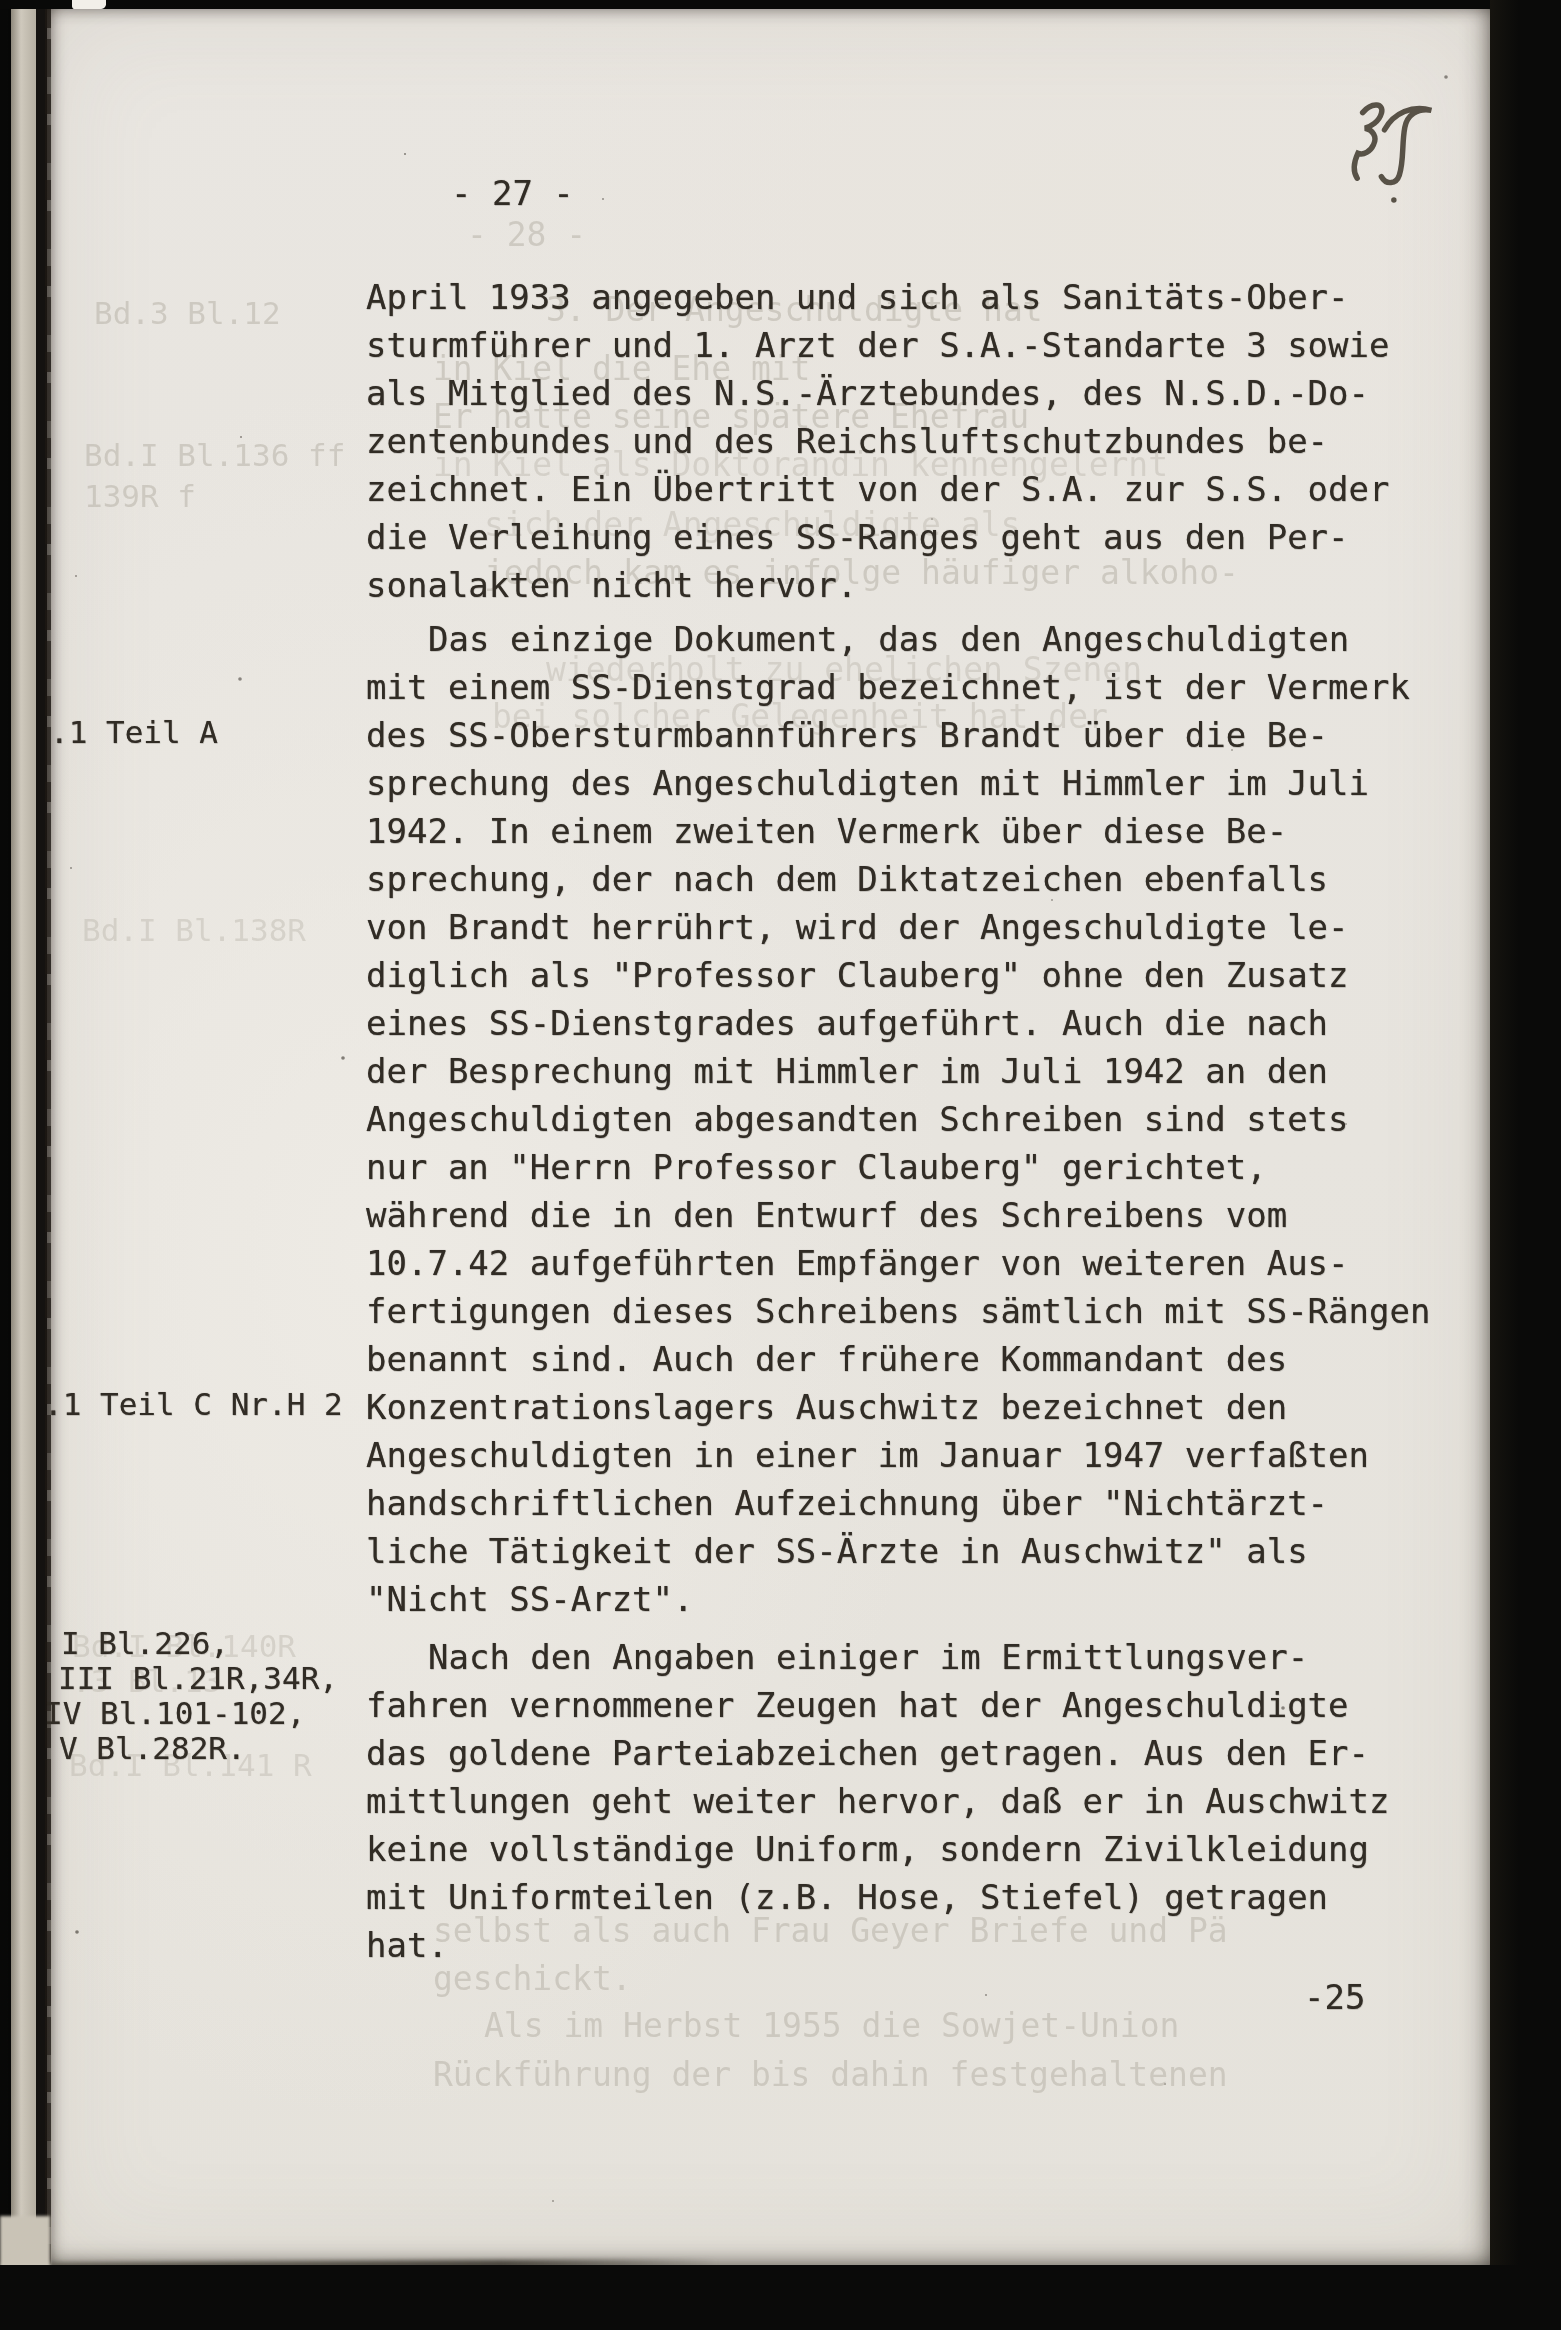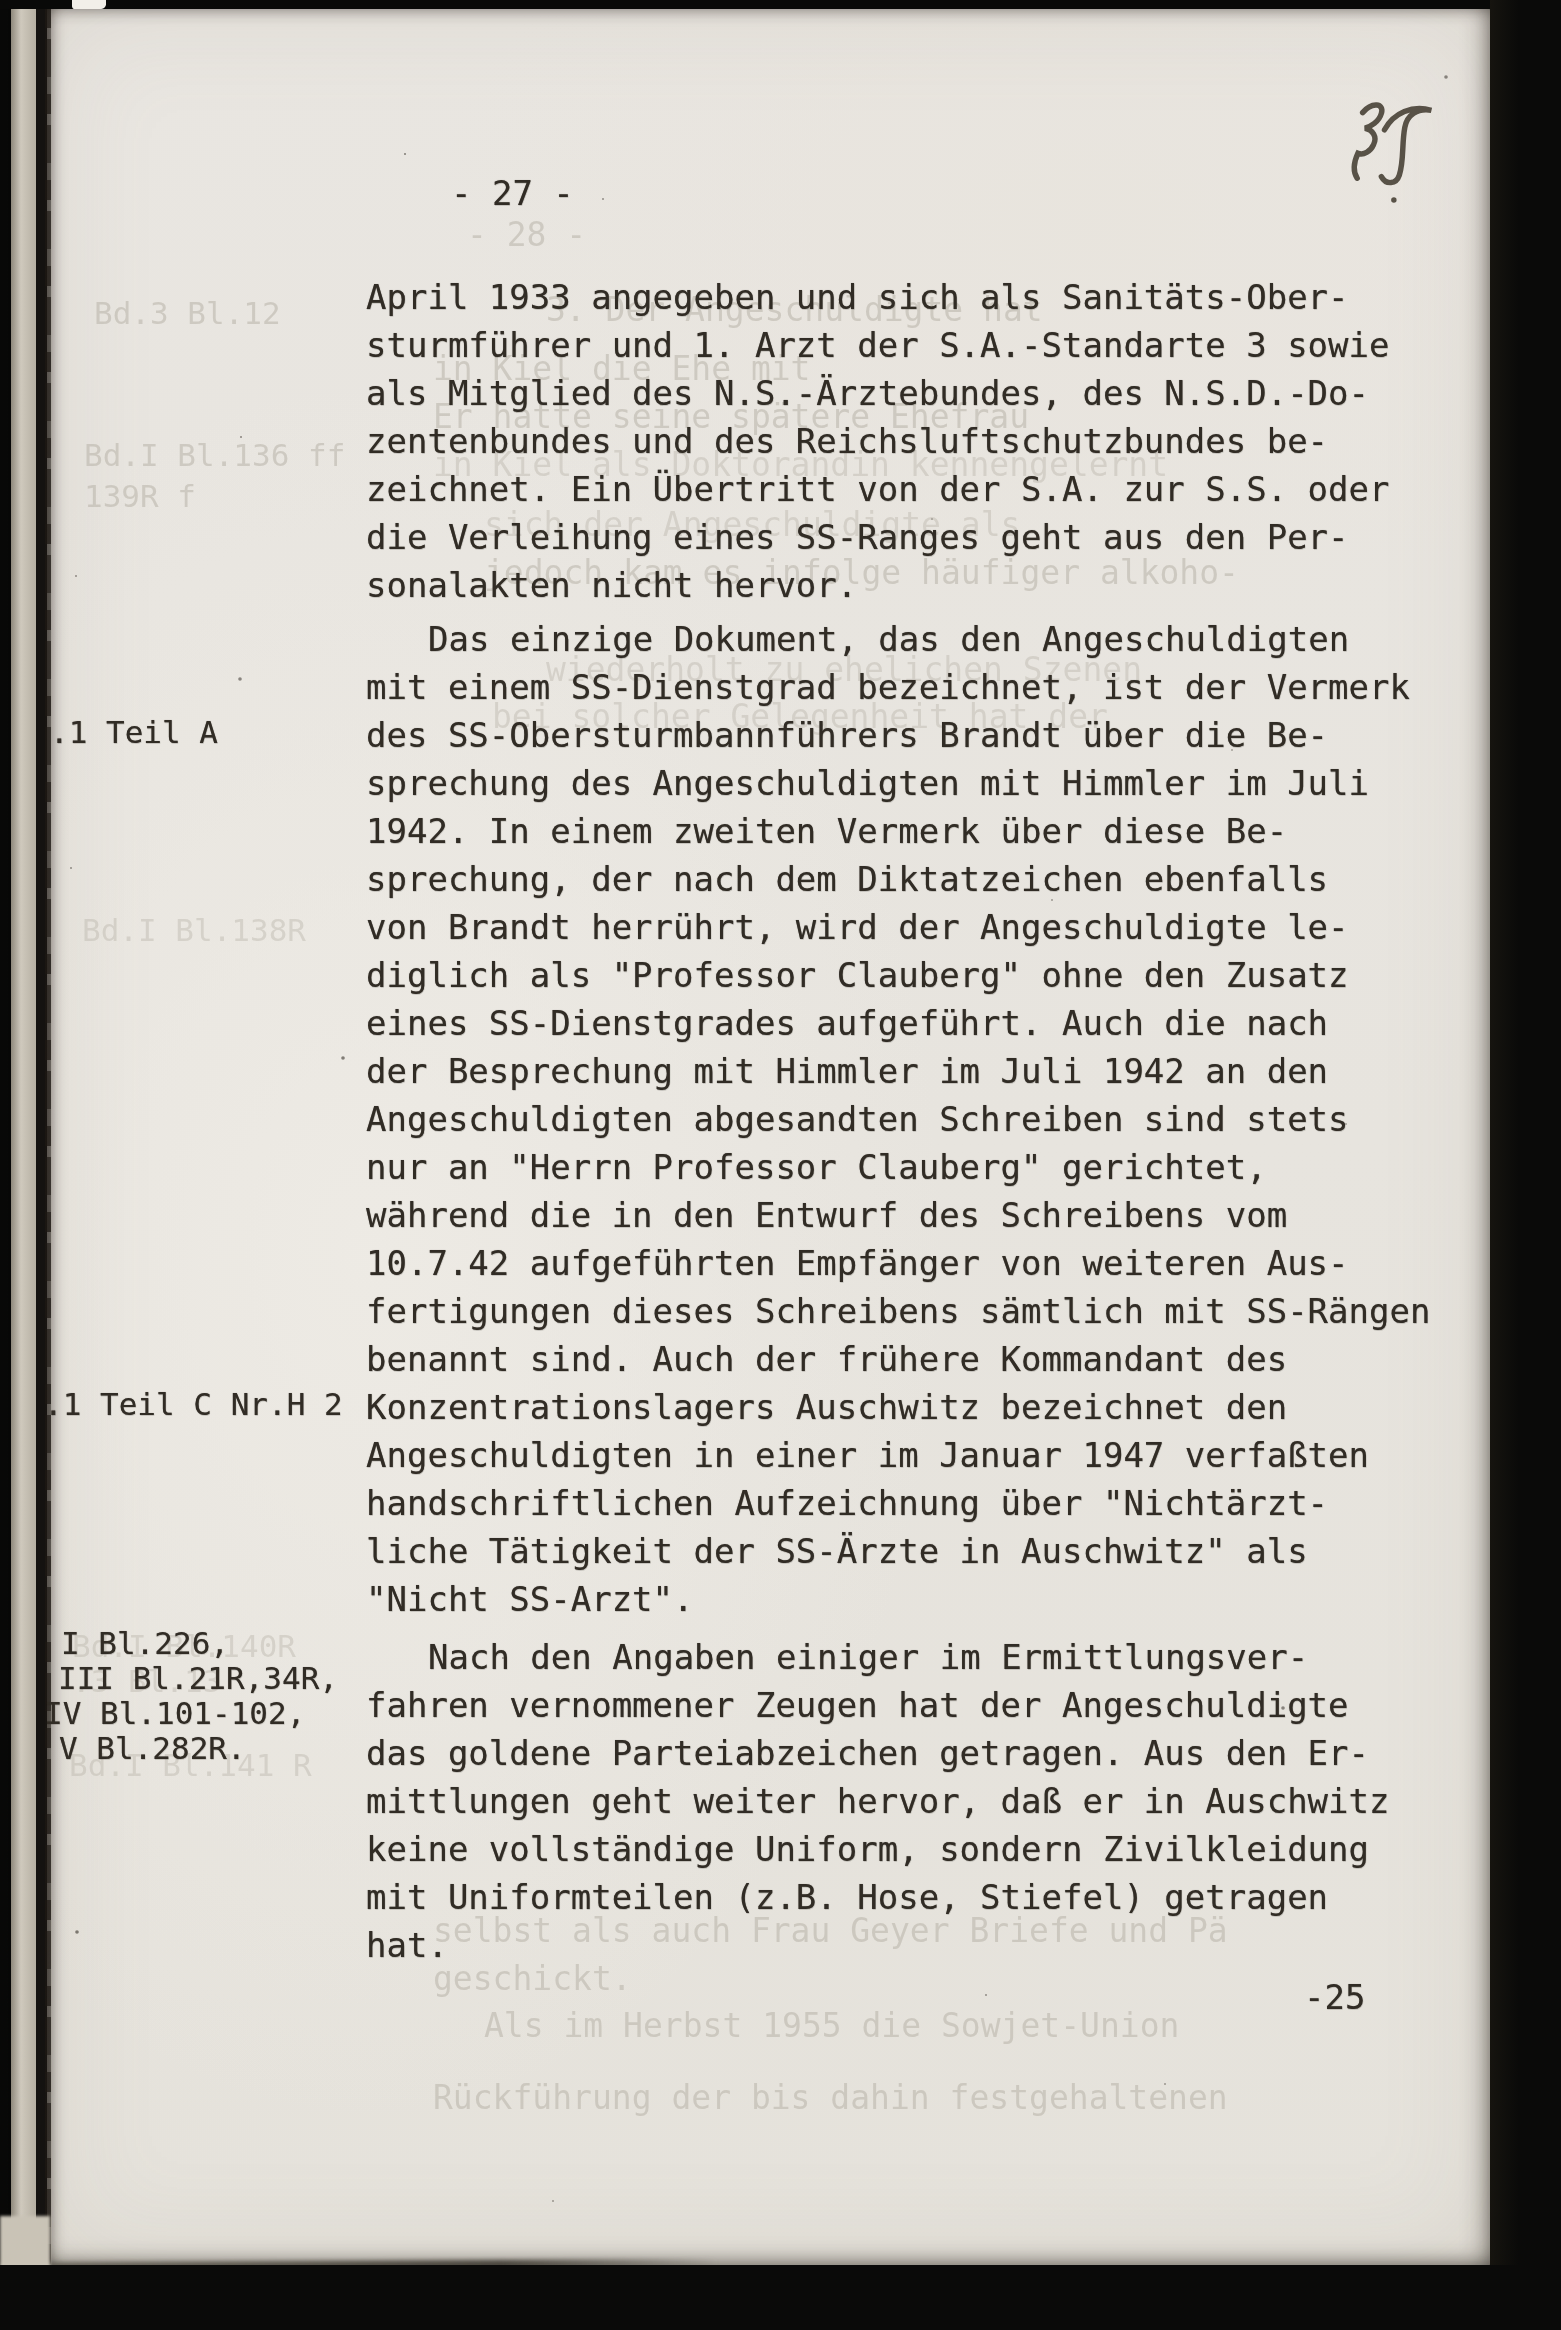--- a/index.html
+++ b/index.html
@@ -76,21 +76,21 @@
   <div class="ghost" style="left:433px;top:349px;">in Kiel die Ehe mit</div>
   <div class="ghost" style="left:433px;top:397px;">Er hatte seine spätere Ehefrau</div>
   <div class="ghost dim" style="left:433px;top:445px;">in Kiel als Doktorandin kennengelernt</div>
   <div class="ghost dim" style="left:484px;top:505px;">sich der Angeschuldigte als</div>
   <div class="ghost" style="left:484px;top:553px;">jedoch kam es infolge häufiger alkoho-</div>
   <div class="ghost dim" style="left:546px;top:650px;">wiederholt zu ehelichen Szenen</div>
   <div class="ghost dim" style="left:492px;top:697px;text-align:right;">bei solcher Gelegenheit hat der</div>
   <div class="ghost" style="left:433px;top:1911px;">selbst als auch Frau Geyer Briefe und Pä</div>
   <div class="ghost" style="left:433px;top:1959px;">geschickt.</div>
   <div class="ghost" style="left:484px;top:2006px;">Als im Herbst 1955 die Sowjet-Union</div>
-  <div class="ghost" style="left:433px;top:2055px;margin-top:23px;">Rückführung der bis dahin festgehaltenen</div>
+  <div class="ghost" style="left:433px;top:2055px;">Rückführung der bis dahin festgehaltenen</div>
 
   <div class="typed header-num">- 27 -</div>
   <div class="ghost" style="left:467px;top:215px;">- 28 -</div>
 
   <svg class="hand-mark" viewBox="0 0 165 155" aria-label="35">
     <g fill="none" stroke="#453e33" stroke-width="7" stroke-linecap="round">
       <path d="M34 20 C46 6 62 8 58 21 C55 32 44 38 37 40 C47 42 53 51 48 61 C44 70 35 75 28 72 C23 83 21 95 27 104"></path>
       <path d="M62 42 C74 20 98 10 122 17 C104 14 91 23 88 39 C84 60 87 82 81 100 C77 112 64 113 58 102"></path>
       <circle cx="74" cy="132" r="3.5" fill="#453e33" stroke="none"></circle>
     </g>

